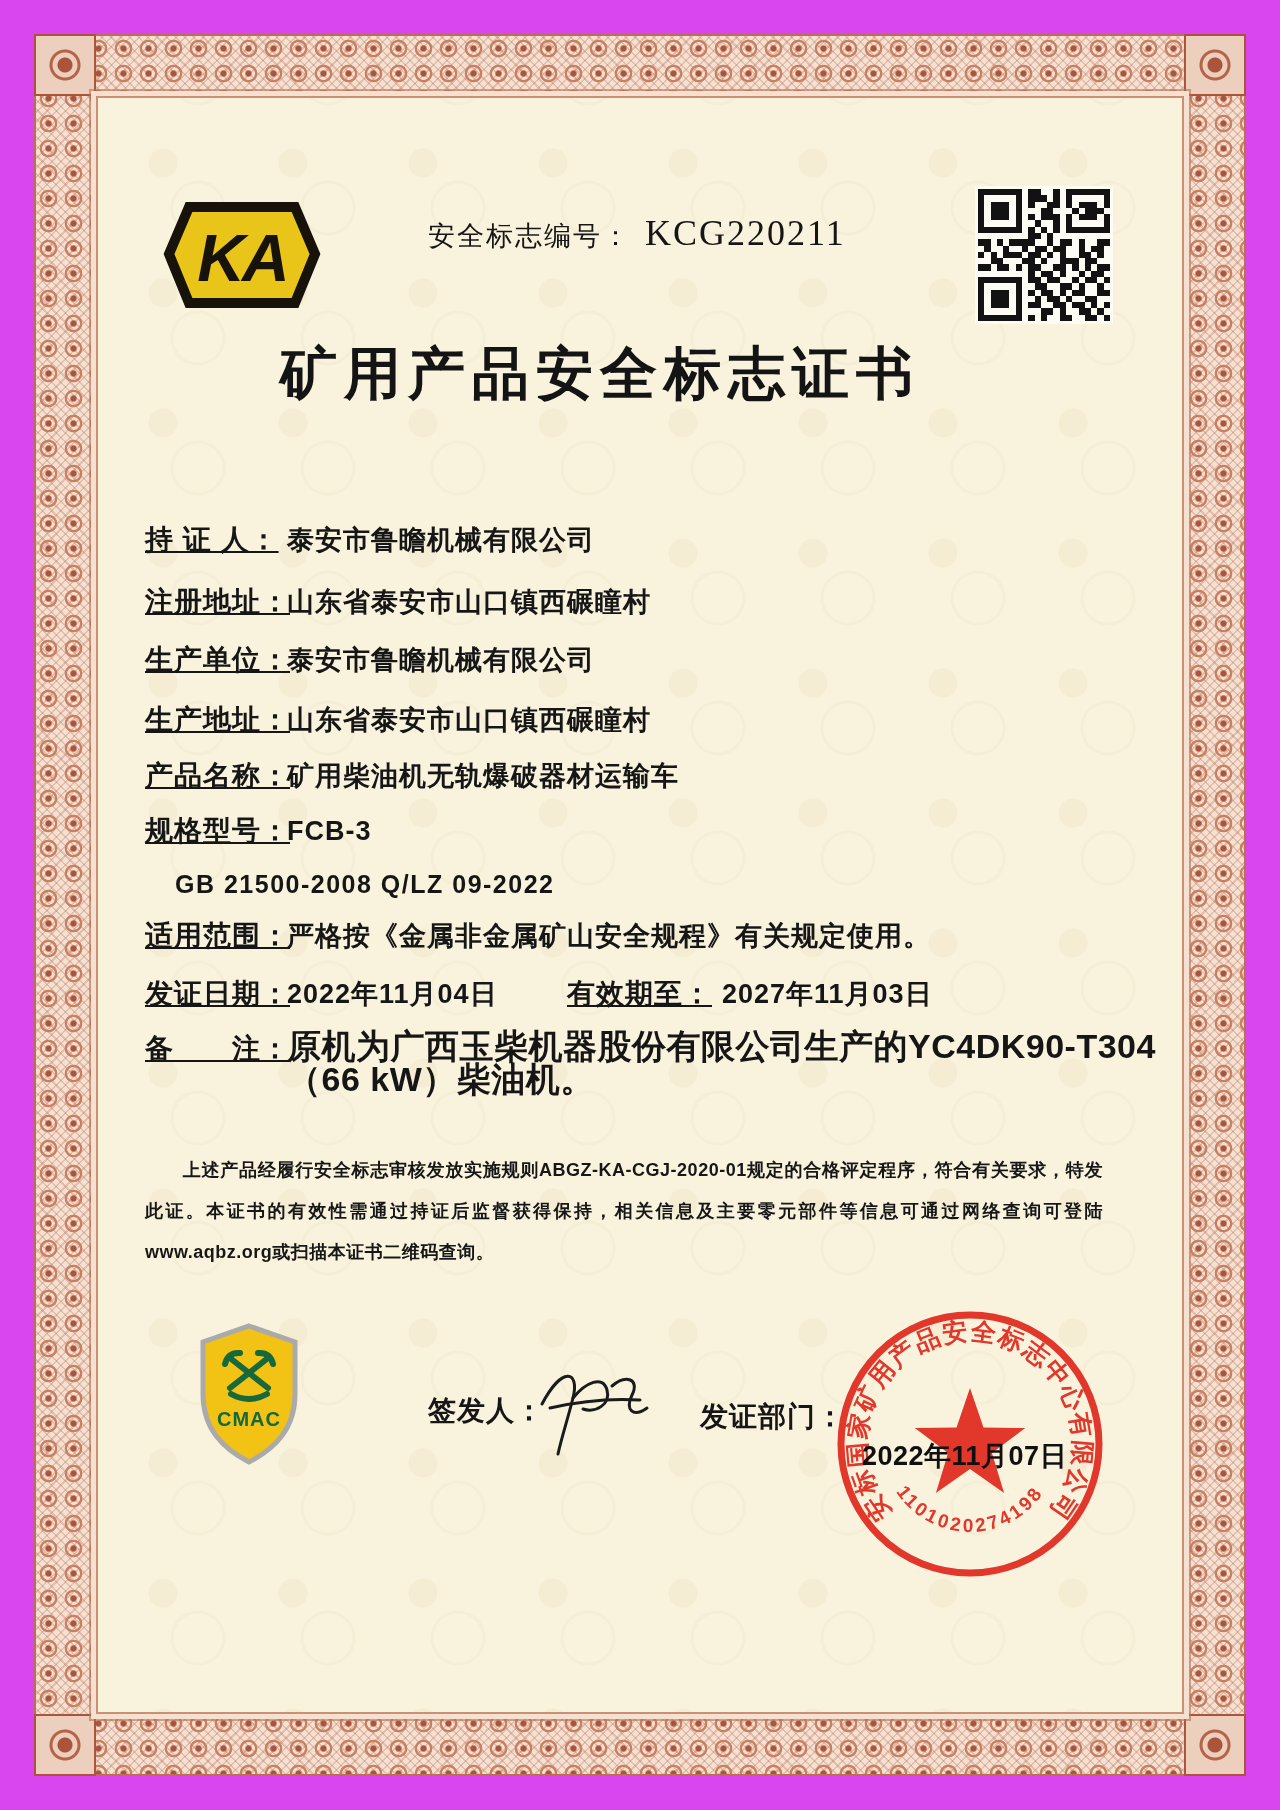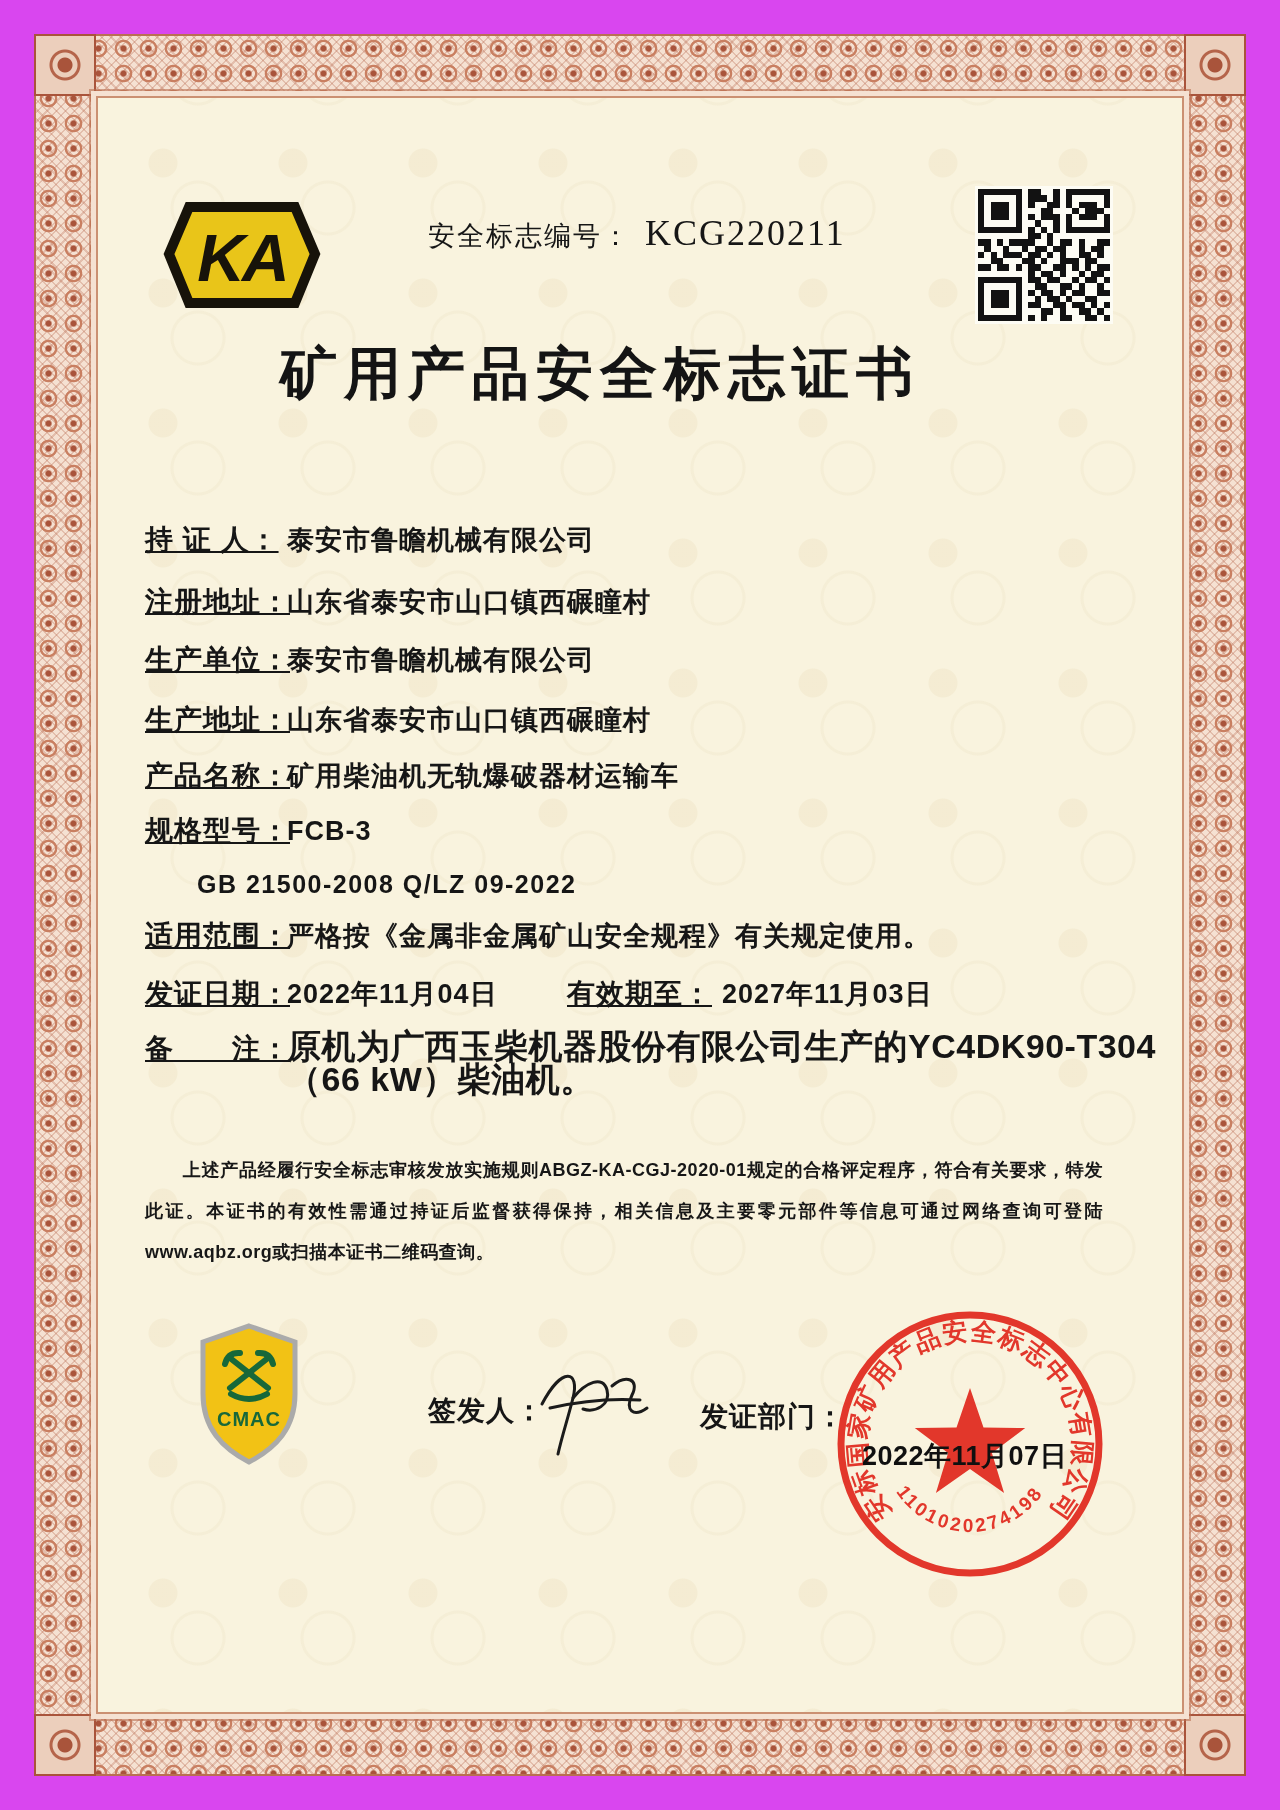--- a/index.html
+++ b/index.html
@@ -58,21 +58,21 @@
   }
   
   .fields{position:absolute;left:145px;right:120px;top:522px;}
   .row{display:flex;align-items:baseline;font-weight:bold;line-height:36px;}
   .lab{flex:none;width:142px;font-size:28px;letter-spacing:1px;white-space:nowrap;text-decoration:underline;}
   .val{font-size:27px;letter-spacing:1px;white-space:nowrap;}
   .r1{margin-bottom:26px}.r2{margin-bottom:22px}.r3{margin-bottom:24px}
   .r4{margin-bottom:20px}.r5{margin-bottom:19px}.r6{margin-bottom:17px}
   .r7{margin-bottom:16px}.r8{margin-bottom:22px}.r9{margin-bottom:18px}
   .lab-auto{width:auto;font-size:25px;}
-  .val-sm{font-size:25px;margin-left:52px;letter-spacing:1.5px;}
+  .val-sm{font-size:25px;margin-left:30px;letter-spacing:1.5px;}
   .val-date1{width:280px;flex:none;}
   .lab2{width:155px;}
   .row-remark .val-remark{white-space:normal;flex:1;font-size:34px;line-height:33px;letter-spacing:.5px;}
   
   .statement{
     position:absolute;left:145px;top:1150px;width:958px;
     font-size:18px;font-weight:bold;line-height:41px;
     text-indent:2.1em;text-align:justify;letter-spacing:.5px;color:#171717;
   }
   

